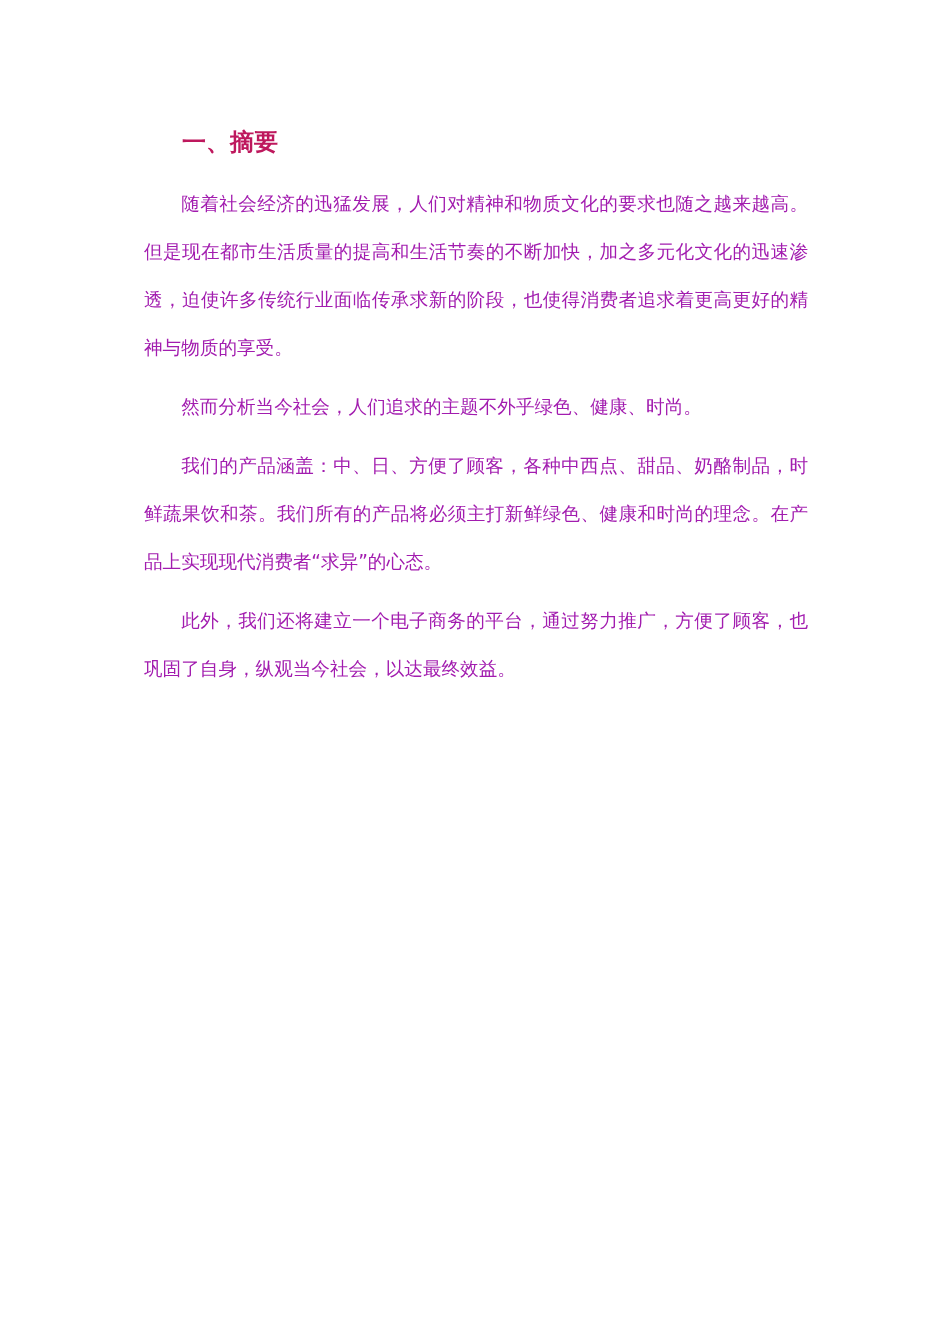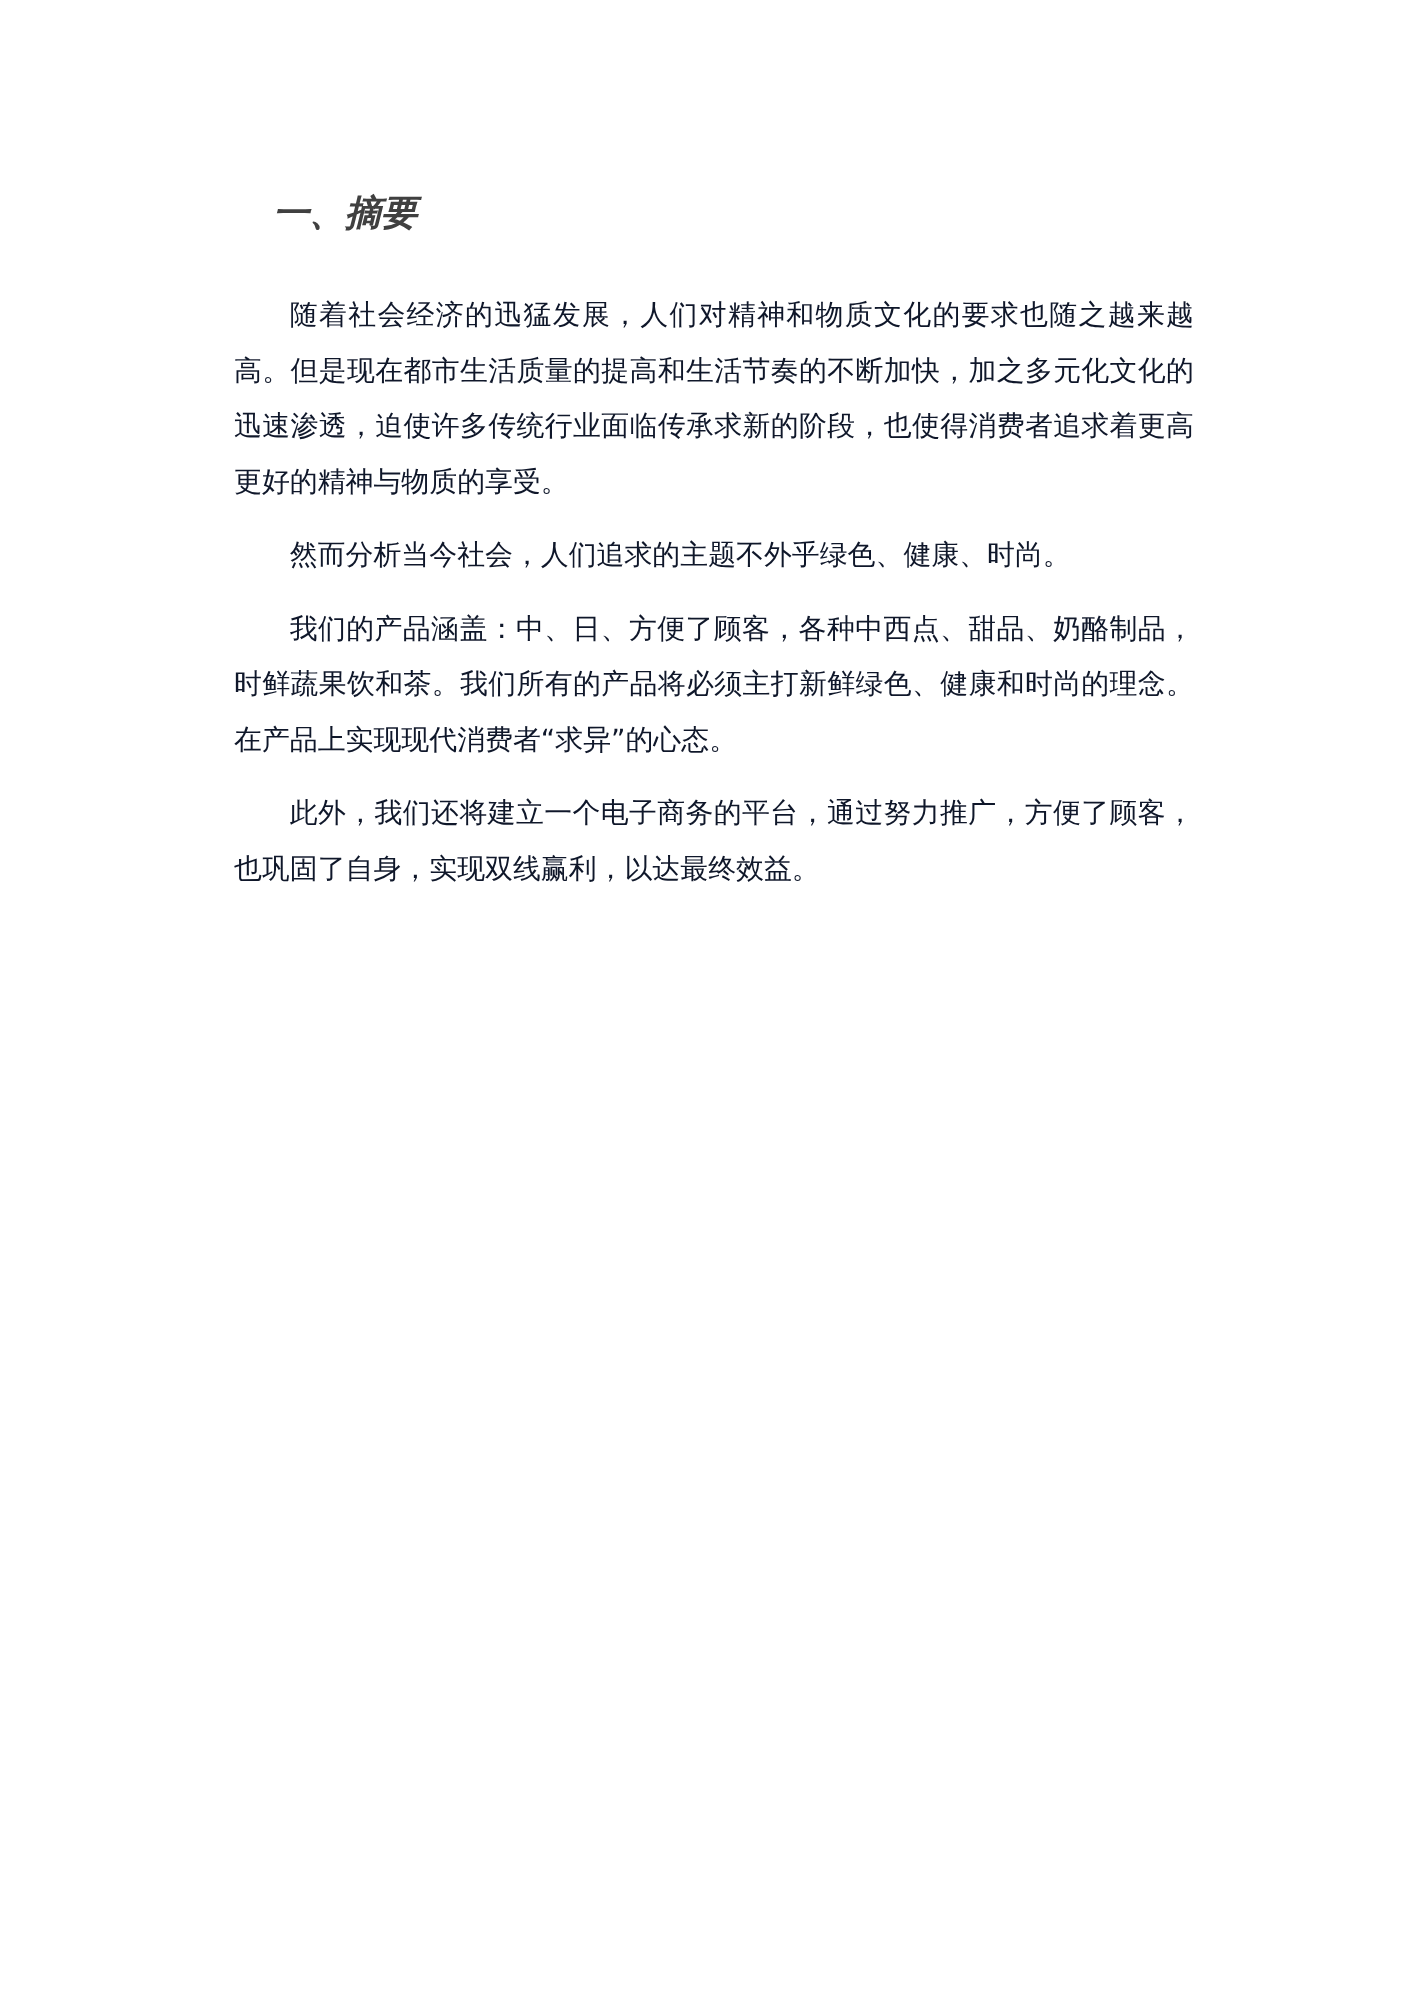--- a/index.html
+++ b/index.html
@@ -20,38 +20,37 @@
       left: 144px;
       top: 118px;
       width: 664px;
     }
     .heading {
       margin: 0 0 0 38px;
       font-size: 24px;
       font-weight: bold;
       line-height: 48px;
       height: 48px;
-      color: #404040;
-      font-style: italic;
+      color: #be185d;
     }
     .para {
-      margin: 12px;
+      margin: 0;
       font-size: 18.6px;
-      line-height: 37px;
+      line-height: 48px;
       text-indent: 2em;
       text-align: justify;
       letter-spacing: 0px;
-      color: #0f172a;
+      color: #a21caf;
     }
     .gap-after-heading { height: 14px; }
     .para + .para { margin-top: 11px; }
   </style>
 </head>
 <body>
 
 <div class="page">
   <h1 class="heading">一、摘要</h1>
   <div class="gap-after-heading"></div>
   <p class="para">随着社会经济的迅猛发展，人们对精神和物质文化的要求也随之越来越高。但是现在都市生活质量的提高和生活节奏的不断加快，加之多元化文化的迅速渗透，迫使许多传统行业面临传承求新的阶段，也使得消费者追求着更高更好的精神与物质的享受。</p>
   <p class="para">然而分析当今社会，人们追求的主题不外乎绿色、健康、时尚。</p>
   <p class="para">我们的产品涵盖：中、日、方便了顾客，各种中西点、甜品、奶酪制品，时鲜蔬果饮和茶。我们所有的产品将必须主打新鲜绿色、健康和时尚的理念。在产品上实现现代消费者“求异”的心态。</p>
-  <p class="para">此外，我们还将建立一个电子商务的平台，通过努力推广，方便了顾客，也巩固了自身，实现双线赢利，以达最终效益。</p>
+  <p class="para">此外，我们还将建立一个电子商务的平台，通过努力推广，方便了顾客，也巩固了自身，纵观当今社会，以达最终效益。</p>
 </div>
 
 </body></html>

